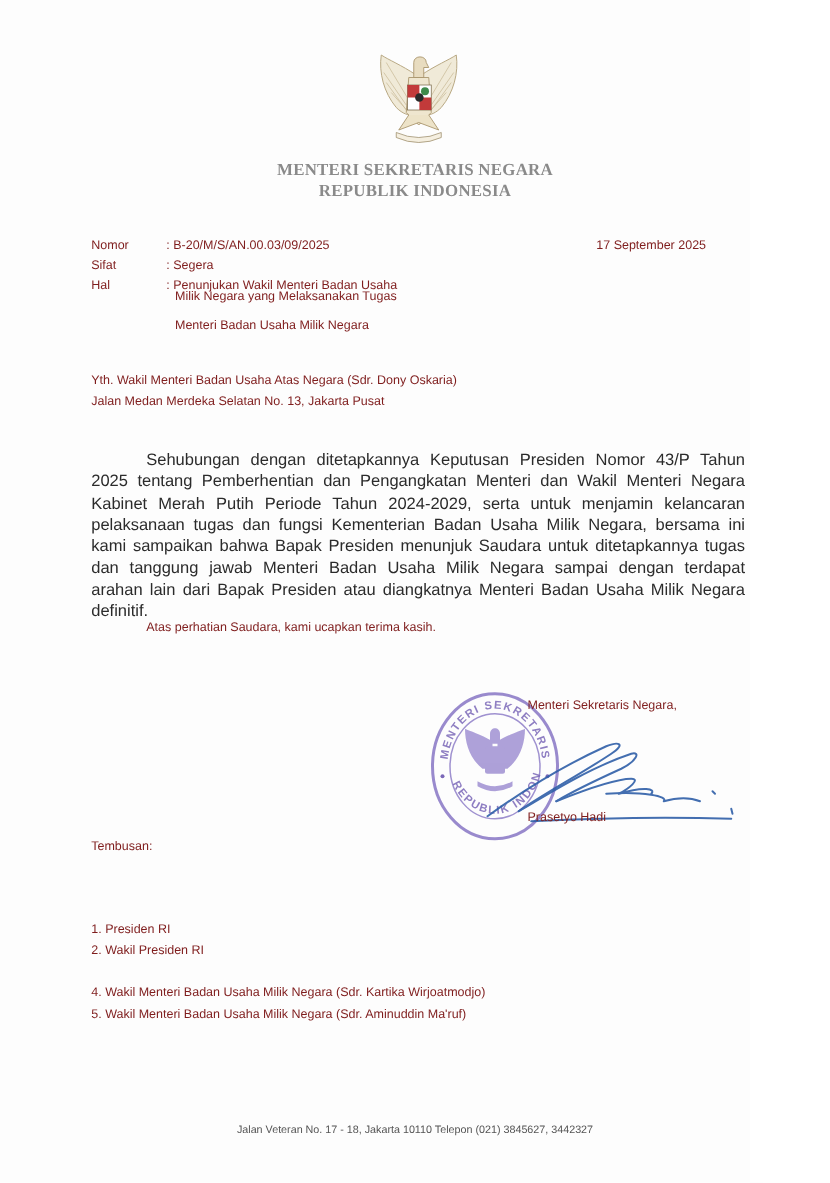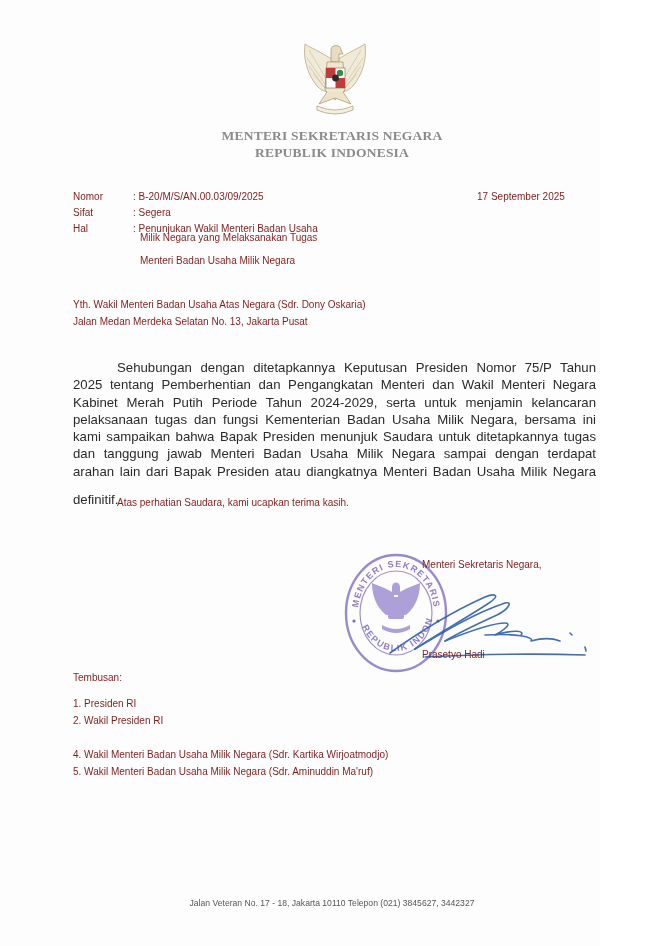--- a/index.html
+++ b/index.html
@@ -12,29 +12,29 @@
     .kop { position: absolute; left: 0; width: 664px; text-align: center; font-family: "Liberation Serif", serif; font-weight: bold; color: #8a8a8a; font-size: 13.5px; letter-spacing: 0.2px; }
     .kop1 { top: 128px; }
     .kop2 { top: 145px; }
     .txt { position: absolute; font-size: 10px; line-height: 16px; color: #7f1d1d; white-space: nowrap; }
     .meta-label { left: 73px; }
     .meta-val { left: 133px; }
     .date { left: 477px; top: 189px; }
     .addr { left: 73px; }
     .para { position: absolute; left: 73px; width: 523px; font-size: 13.2px; line-height: 17.3px; color: #2b2b2b; text-align: justify; }
     .para .line { display: block; text-align: justify; text-align-last: justify; height: 17.3px; }
-    .para .line.last { text-align-last: left; margin-top: 11px; }
+    .para .line.last { text-align-last: left; }
     .para .line.indent { text-indent: 44px; }
     .closing { left: 117px; top: 495px; }
     .sign-title { left: 422px; top: 557px; }
     .sign-name { left: 422px; top: 647px; }
     .stamp { position: absolute; left: 344px; top: 549px; width: 104px; height: 124px; }
     .sig { position: absolute; left: 385px; top: 585px; width: 215px; height: 80px; }
     .cc-title { left: 73px; top: 670px; }
-    .cc-item { left: 73px; }
+    .cc-item { left: 73px; margin-top: 40px; }
     .footer { position: absolute; left: 0; width: 664px; top: 898px; text-align: center; font-size: 8.6px; color: #555; }
   </style>
 </head>
 <body>
 
 <div class="page">
 
   <svg class="emblem" viewBox="0 0 76 82">
 
     <path d="M36 20 C24 12 14 8 8 4 C6 18 10 34 20 46 C24 50 28 52 32 52 Z" fill="#f0ead8" stroke="#b9a984" stroke-width="0.8"></path>
@@ -76,21 +76,21 @@
 
   <div class="txt meta-label" style="top:221px">Hal</div>
   <div class="txt meta-val" style="top:221px">: Penunjukan Wakil Menteri Badan Usaha</div>
   <div class="txt meta-val" style="top:230px; left:140px">Milik Negara yang Melaksanakan Tugas</div>
   <div class="txt meta-val" style="top:253px; left:140px">Menteri Badan Usaha Milik Negara</div>
 
   <div class="txt addr" style="top:297px">Yth. Wakil Menteri Badan Usaha Atas Negara (Sdr. Dony Oskaria)</div>
   <div class="txt addr" style="top:314px">Jalan Medan Merdeka Selatan No. 13, Jakarta Pusat</div>
 
   <div class="para" style="top:359px">
-    <span class="line indent">Sehubungan dengan ditetapkannya Keputusan Presiden Nomor 75/P Tahun</span>
+    <span class="line indent">Sehubungan dengan ditetapkannya Keputusan Presiden Nomor 43/P Tahun</span>
     <span class="line">2025 tentang Pemberhentian dan Pengangkatan Menteri dan Wakil Menteri Negara</span>
     <span class="line">Kabinet Merah Putih Periode Tahun 2024-2029, serta untuk menjamin kelancaran</span>
     <span class="line">pelaksanaan tugas dan fungsi Kementerian Badan Usaha Milik Negara, bersama ini</span>
     <span class="line">kami sampaikan bahwa Bapak Presiden menunjuk Saudara untuk ditetapkannya tugas</span>
     <span class="line">dan tanggung jawab Menteri Badan Usaha Milik Negara sampai dengan terdapat</span>
     <span class="line">arahan lain dari Bapak Presiden atau diangkatnya Menteri Badan Usaha Milik Negara</span>
     <span class="line last">definitif.</span>
   </div>
 
   <div class="txt closing">Atas perhatian Saudara, kami ucapkan terima kasih.</div>

